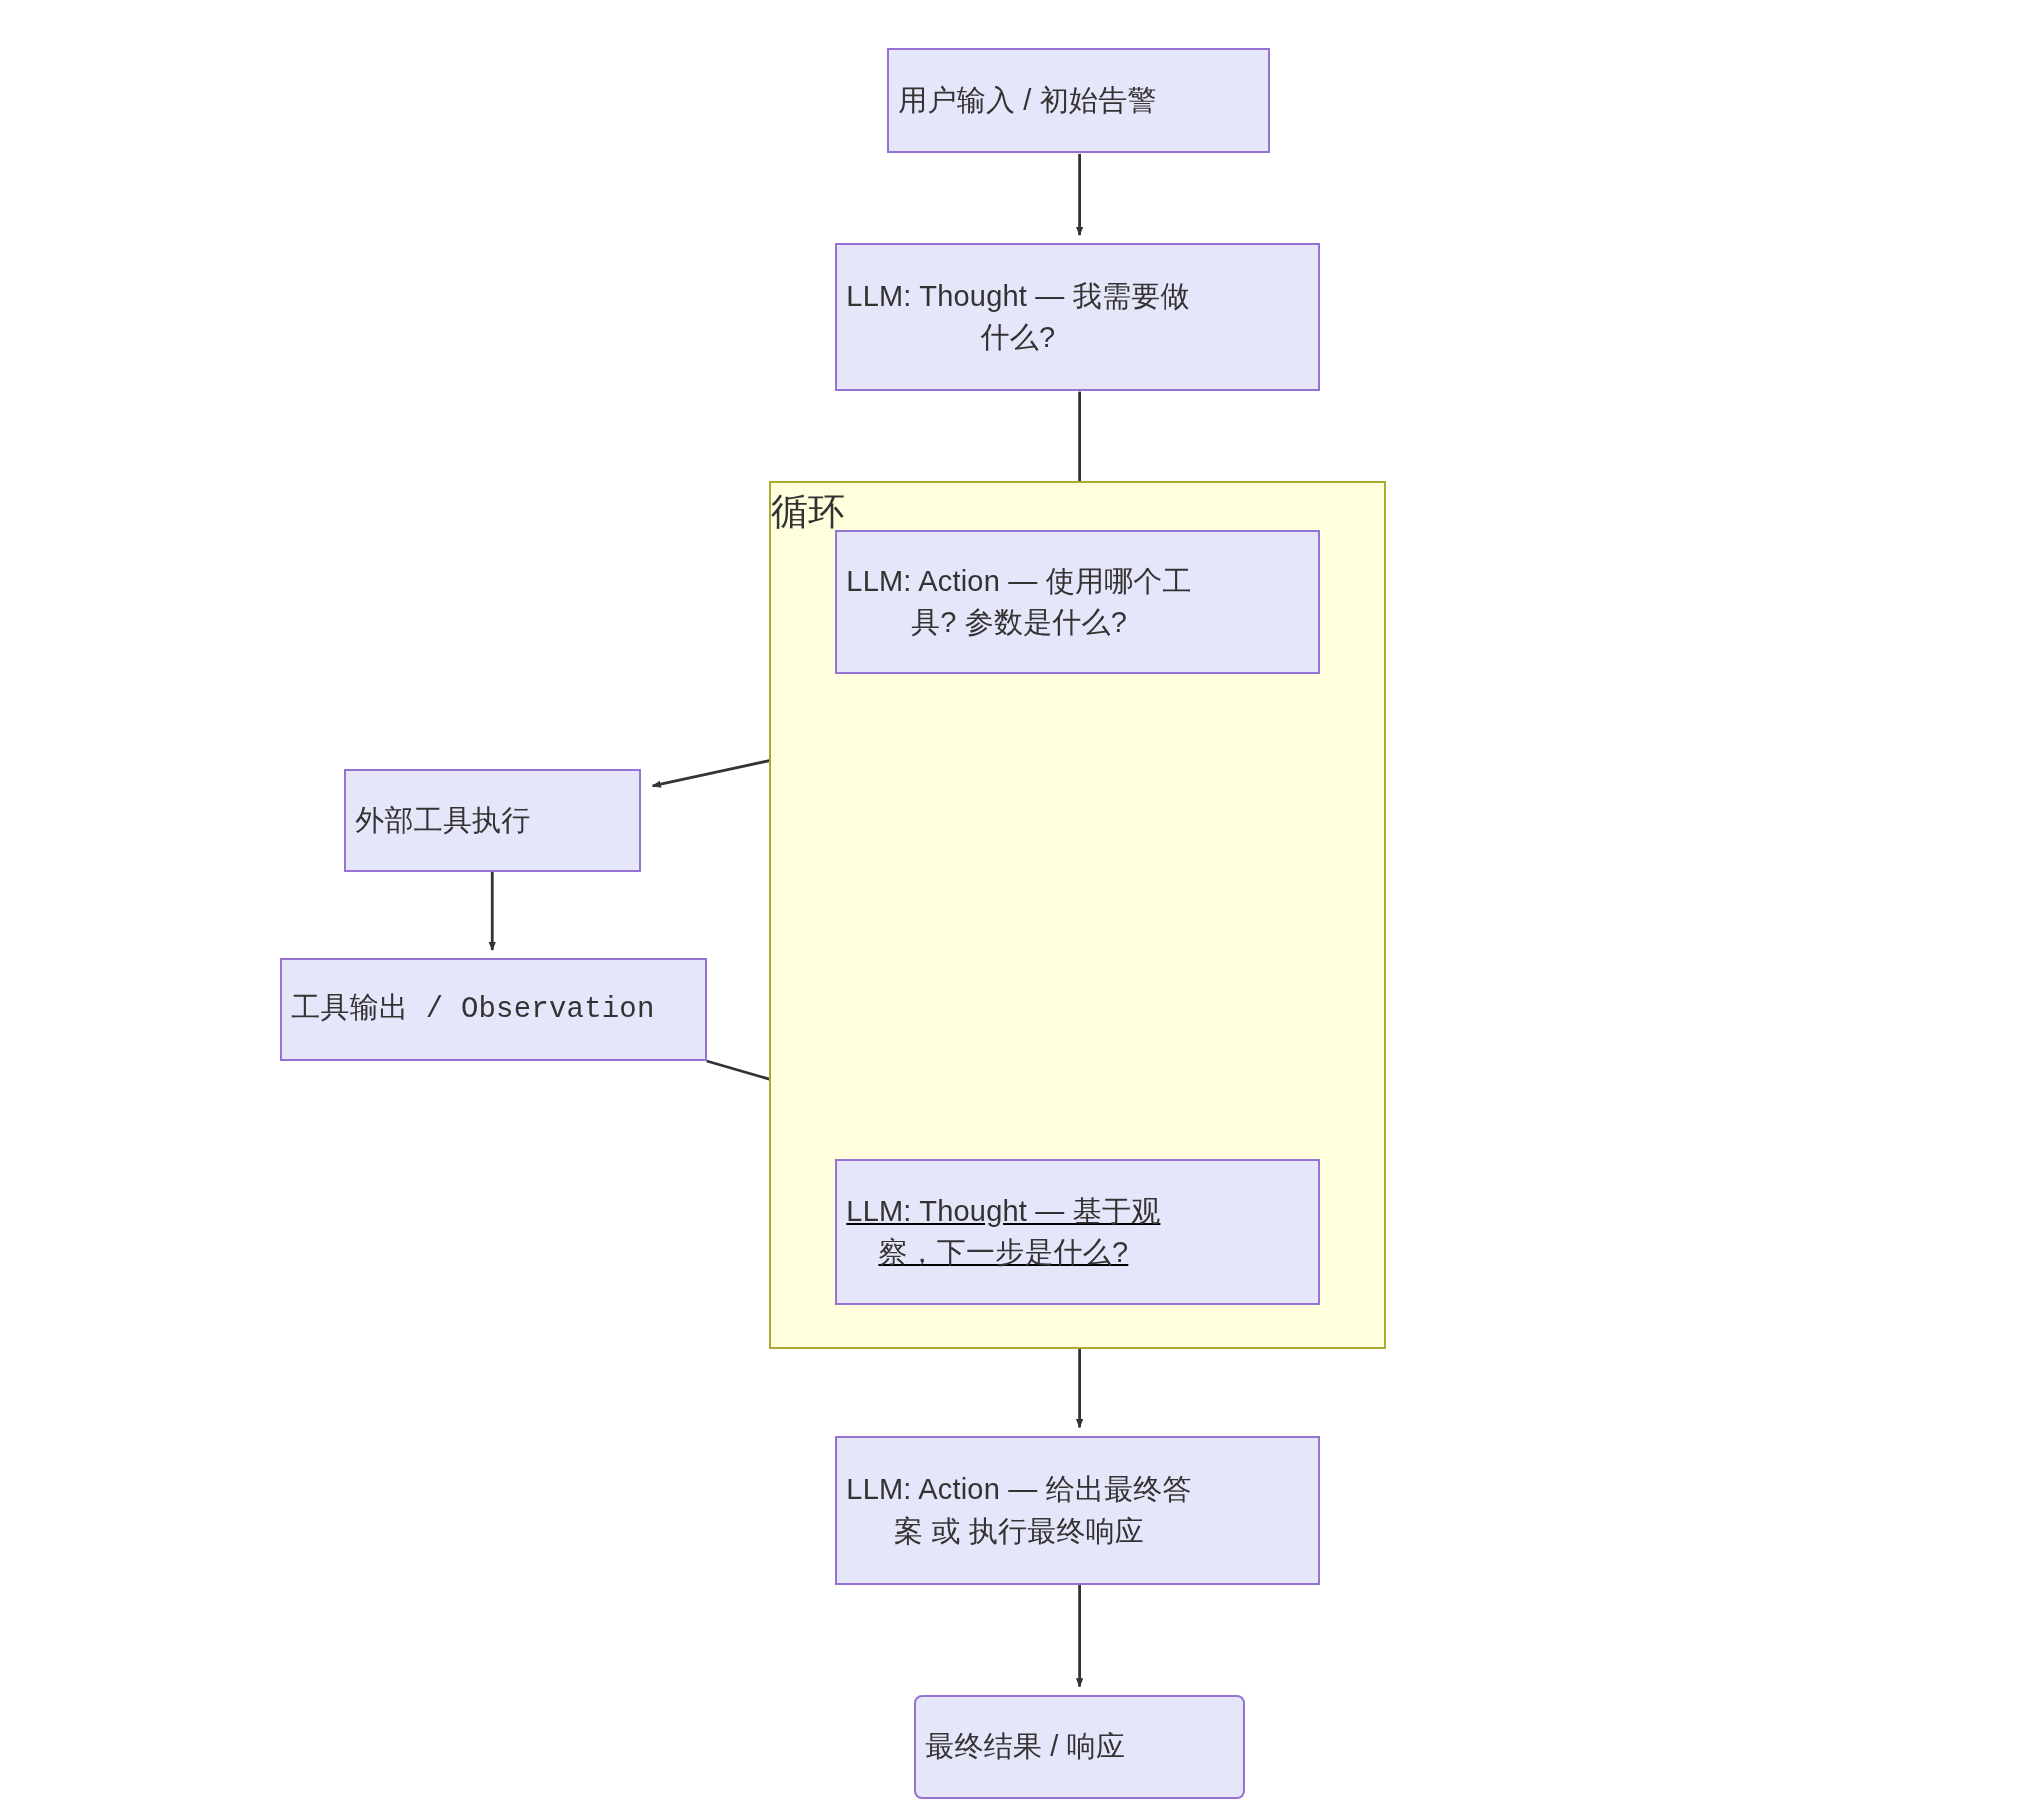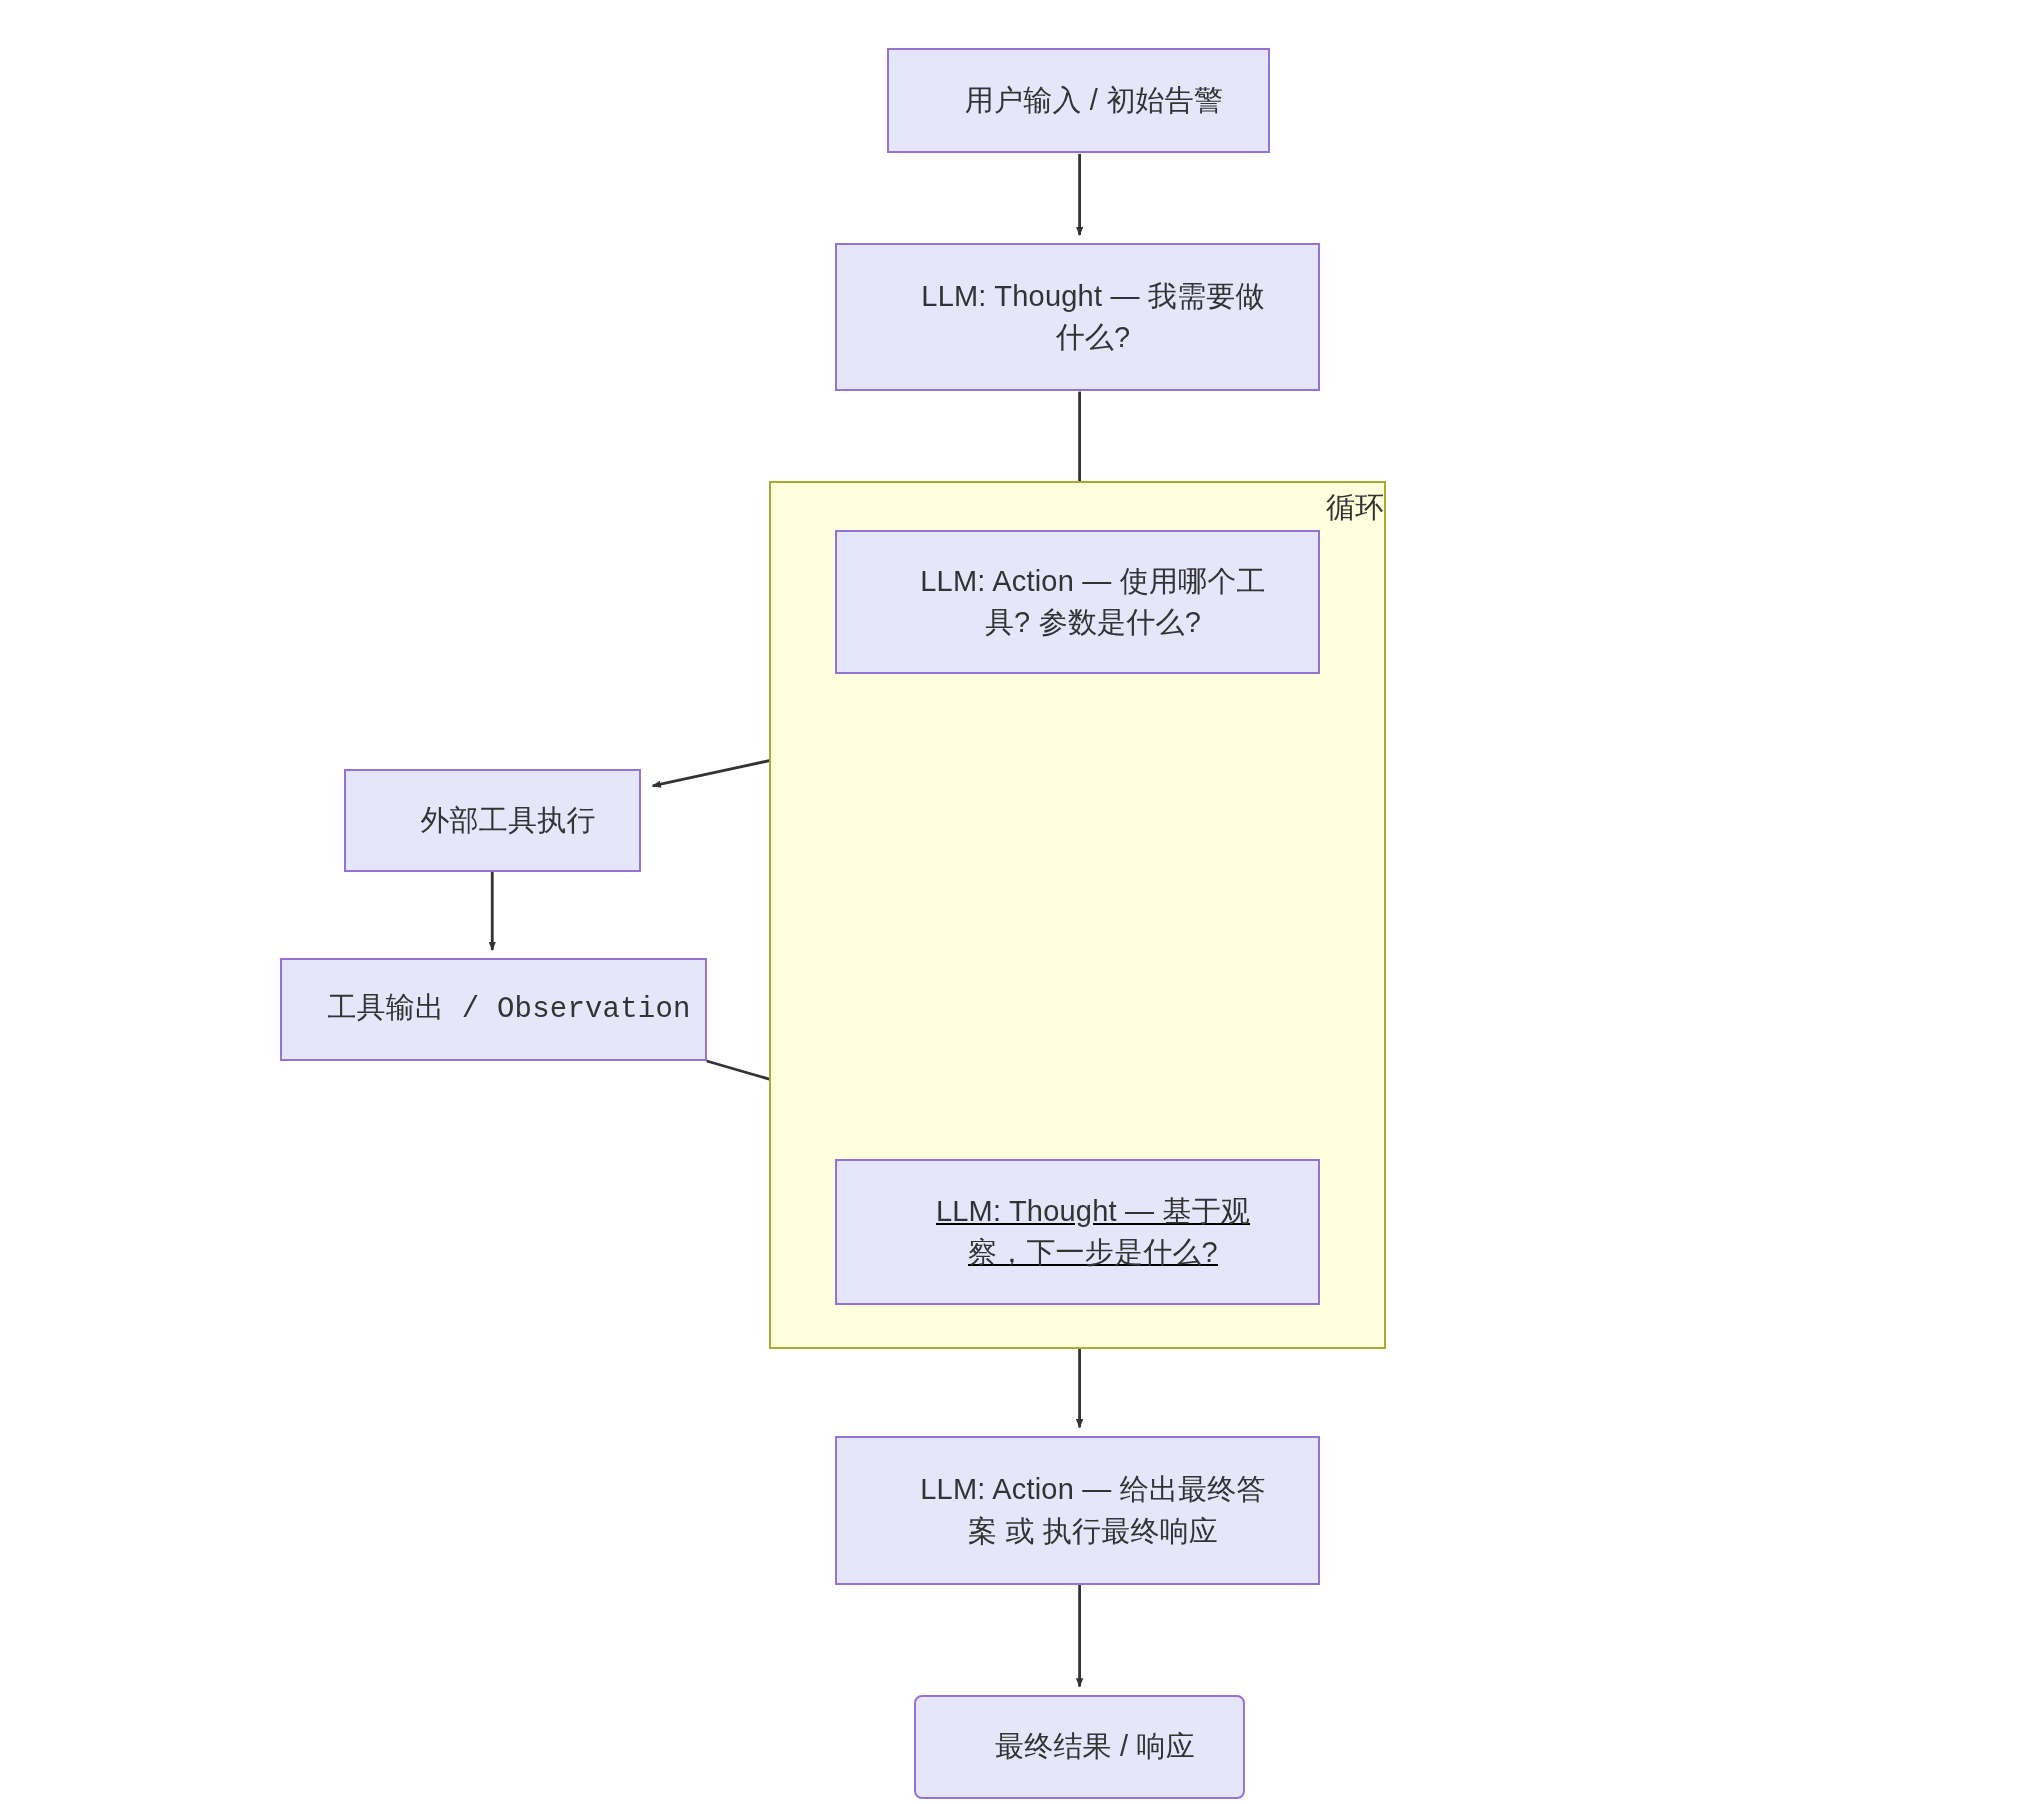--- a/index.html
+++ b/index.html
@@ -29,36 +29,35 @@
     position: absolute;
     box-sizing: border-box;
     background: #ffffde;
     border: 2.8px solid #aaaa33;
   }
   .loop-label {
     position: absolute;
     top: 5.6px;
     left: 0;
     width: 100%;
-    text-align: right;
-    font-size: 29px;
+    text-align: left;
+    font-size: 37px;
     color: #333333;
     line-height: 1.25;
     white-space: nowrap;
   }
   .node {
     position: absolute;
     box-sizing: border-box;
     background: #e6e6fa;
     border: 2.8px solid #9673d3;
     display: flex;
     align-items: center;
-    justify-content: center;
+    justify-content: flex-start;
     text-align: center;
-    padding-left: 31px;
   }
   .node-label {
     font-size: 29px;
     color: #333333;
     line-height: 1.42;
     padding: 0 9.3px;
     white-space: pre-line;
     letter-spacing: 0.2px;
   }
 </style>

